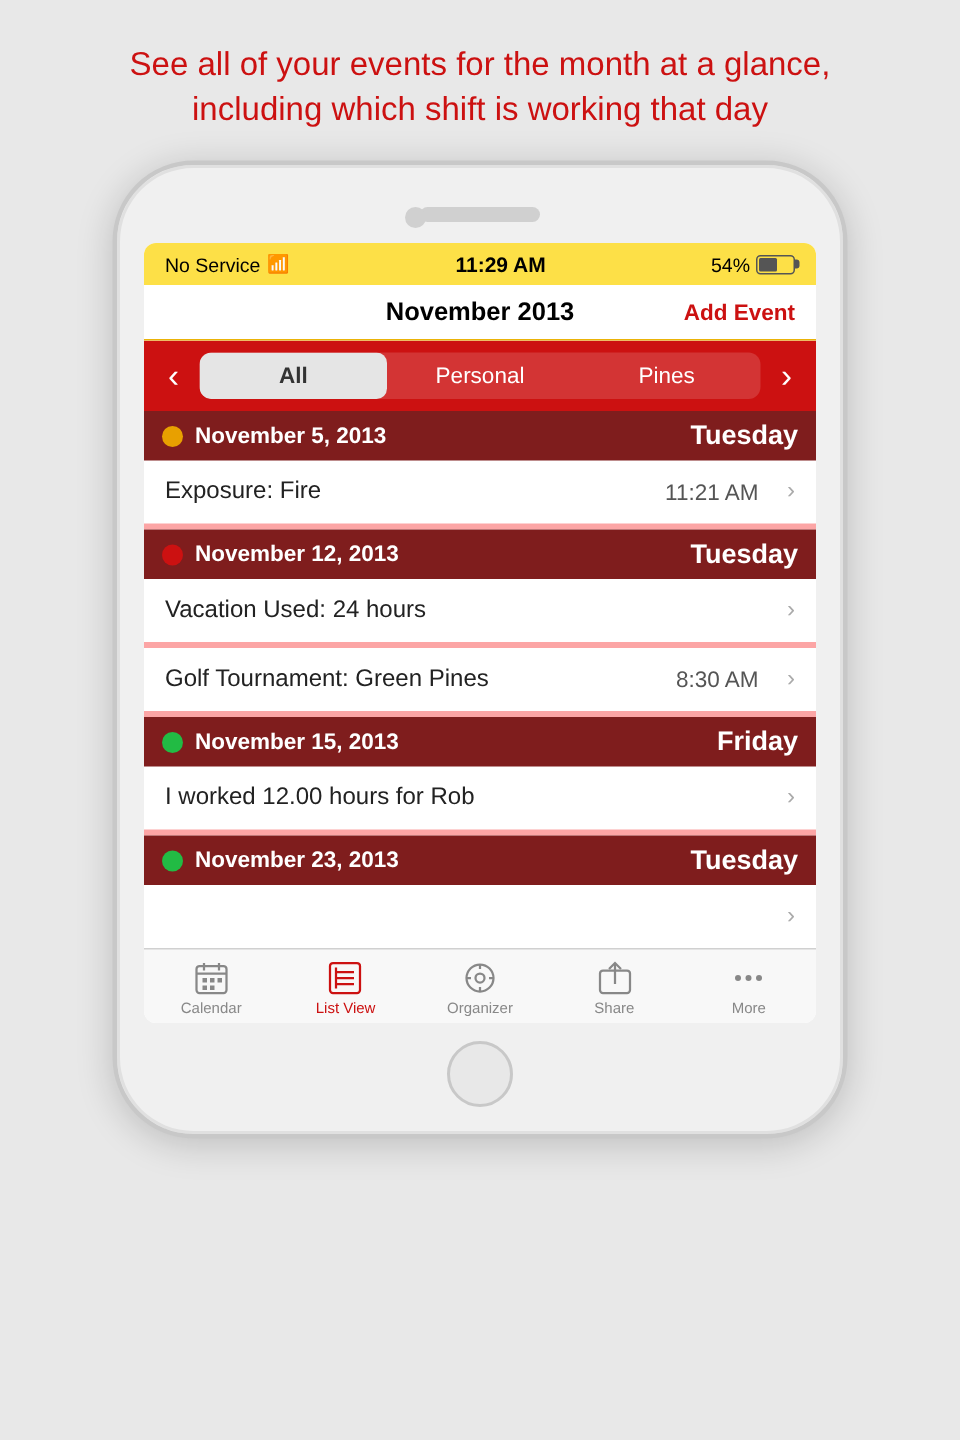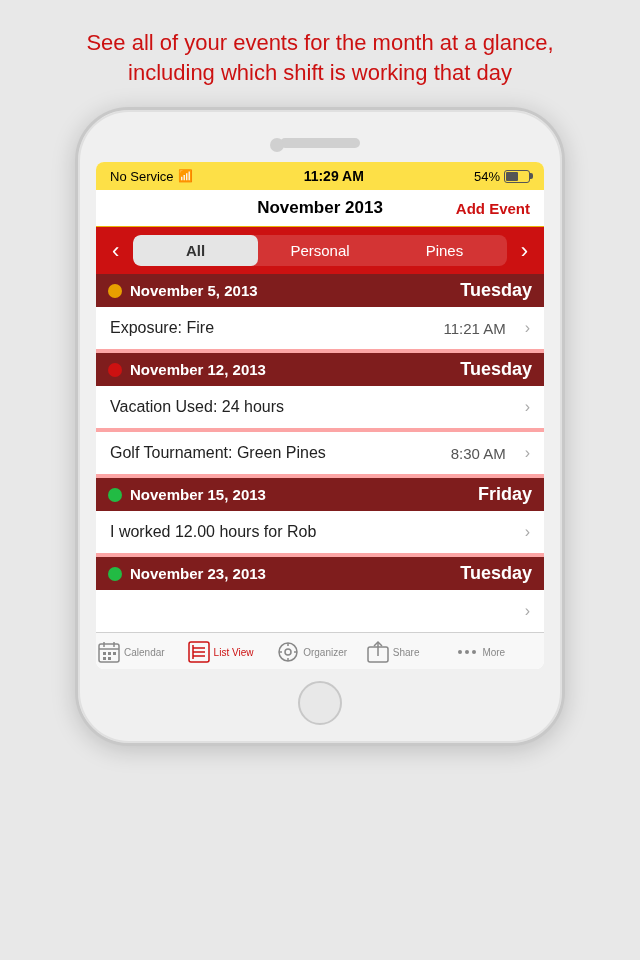--- a/index.html
+++ b/index.html
@@ -236,21 +236,21 @@
     
     .tab-bar {
       display: flex;
       background: #f8f8f8;
       border-top: 1px solid #d0d0d0;
       padding: 6px 0 4px;
     }
     .tab-item {
       flex: 1;
       display: flex;
-      flex-direction: row;
+      flex-direction: column;
       align-items: center;
       gap: 2px;
       cursor: pointer;
     }
     .tab-label {
       font-size: 10px;
       color: #888;
     }
     .tab-label.active {
       color: #cc1111;

